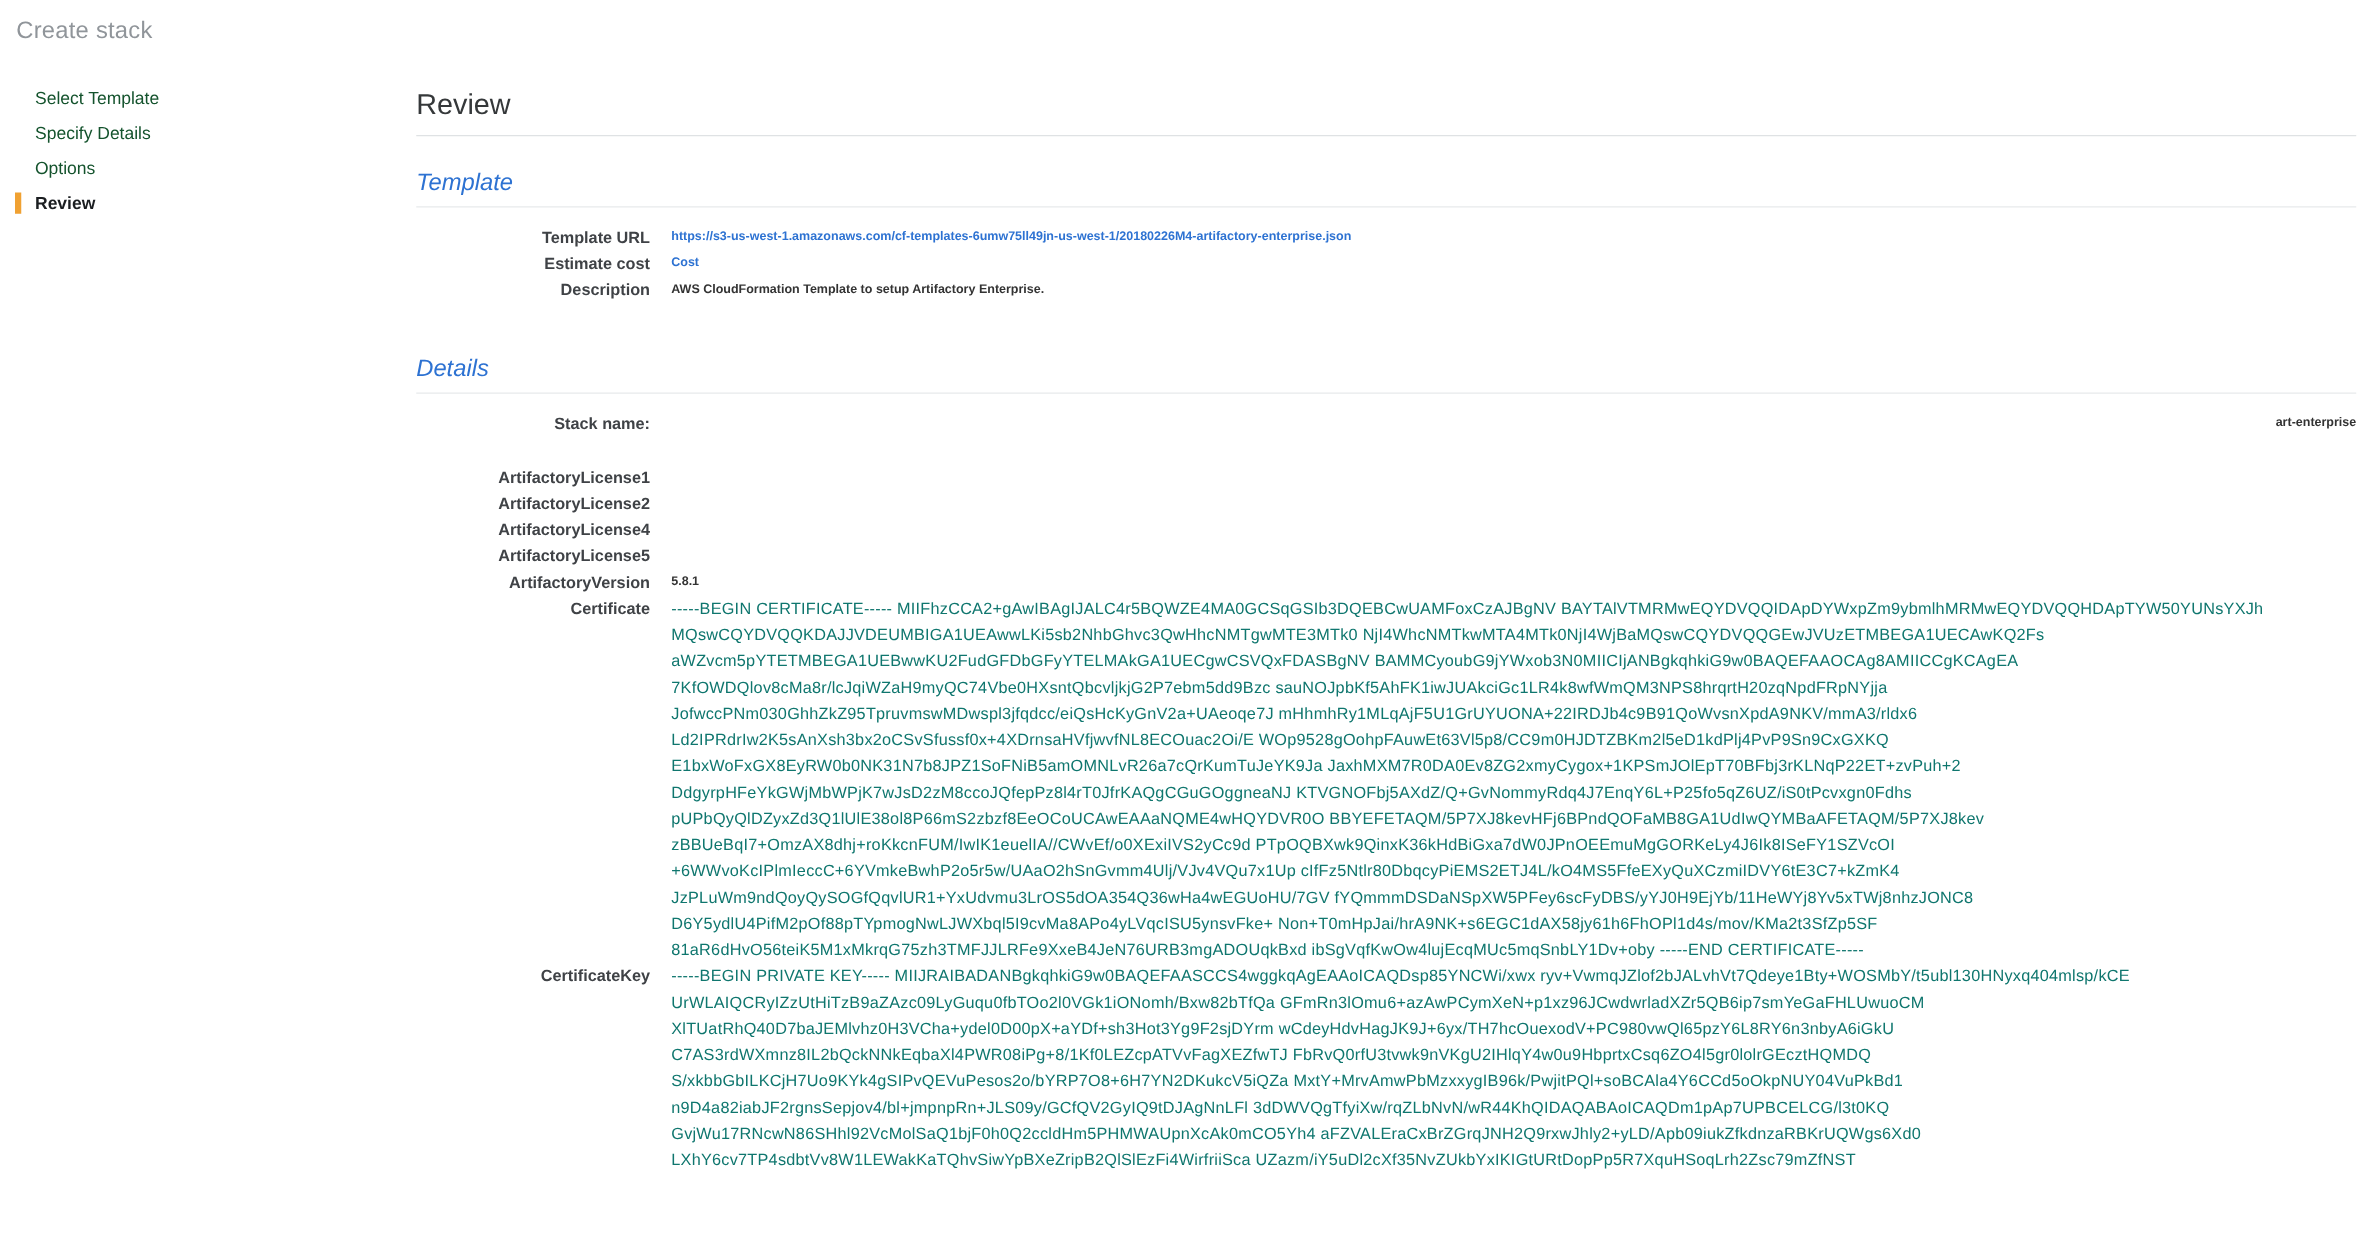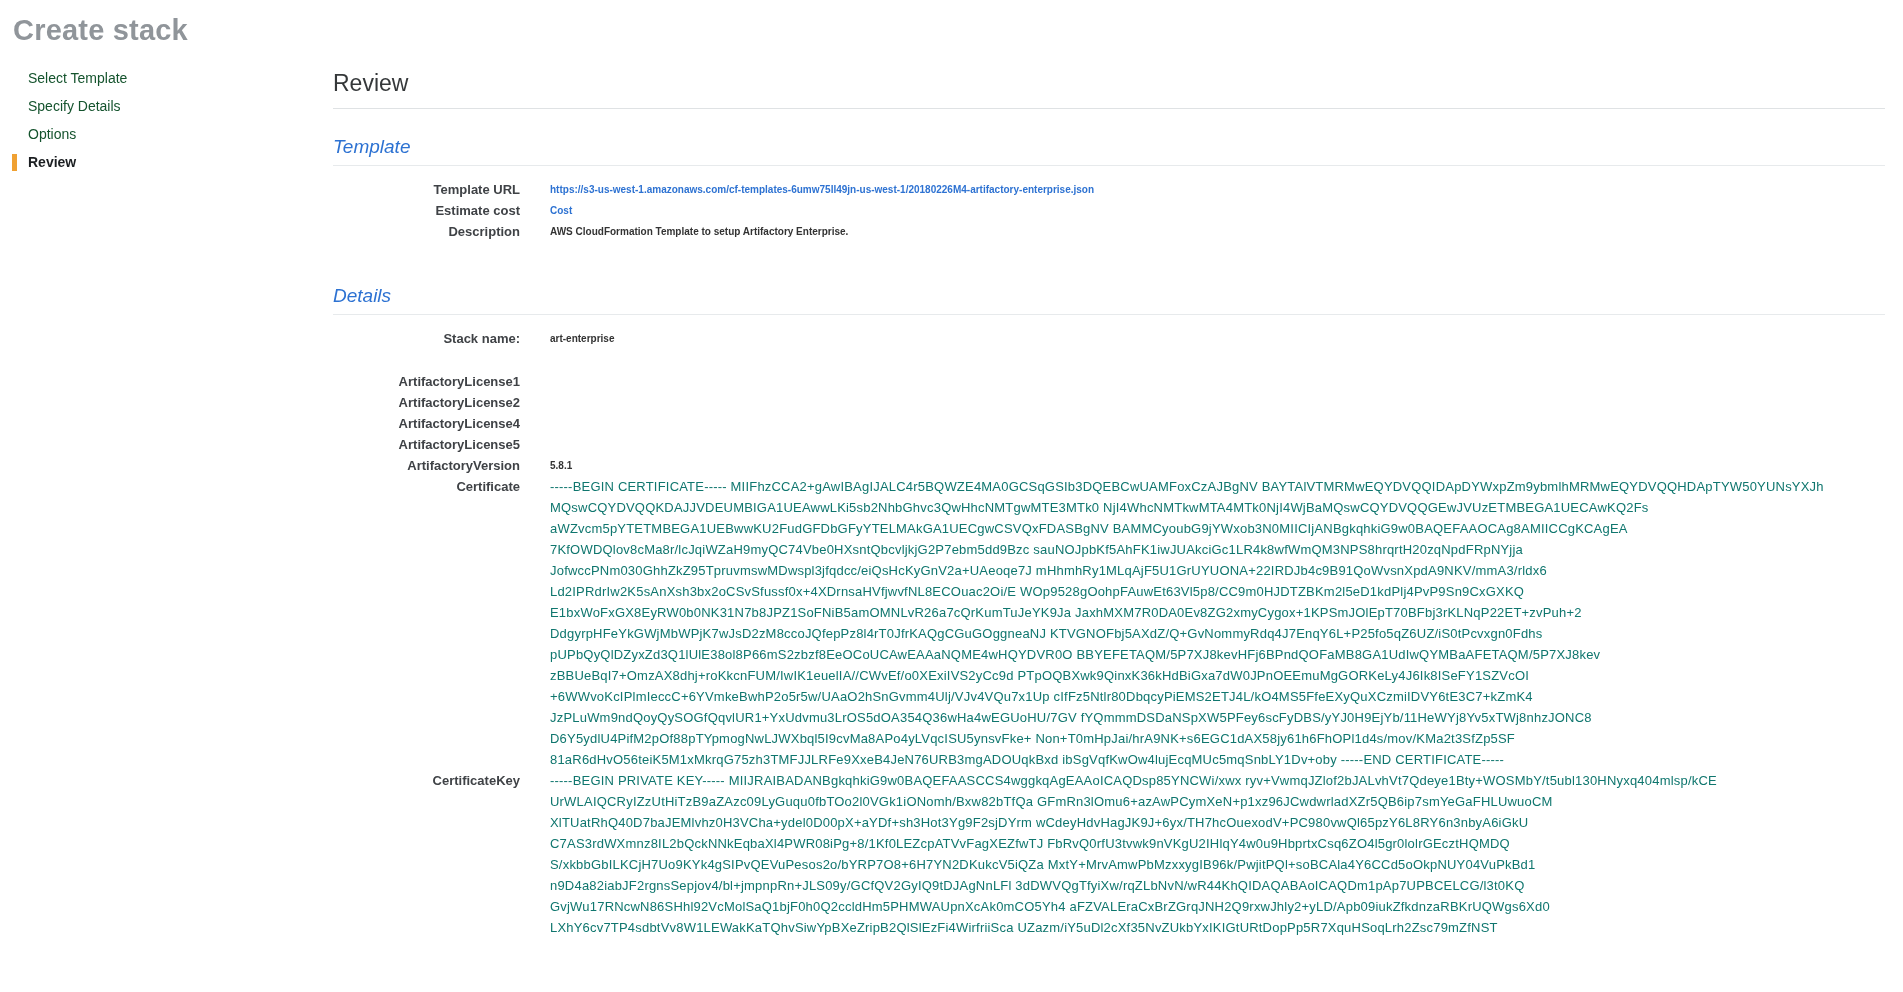--- a/index.html
+++ b/index.html
@@ -1,21 +1,21 @@
 <!DOCTYPE html>
 <html><head>
 <meta charset="utf-8">
 <style>
   * { margin: 0; padding: 0; box-sizing: border-box; }
   html, body { width: 1903px; height: 992px; overflow: hidden; background: #ffffff; }
   body { font-family: "Liberation Sans", sans-serif; color: #333; position: relative; }
 
   .page-title {
     position: absolute; top: 14px; left: 13px;
-    font-size: 29px; font-weight: 700; color: #90959a; letter-spacing: 0.2px;
+    font-size: 19px; font-weight: 400; color: #90959a; letter-spacing: 0.2px;
   }
 
   .sidebar {
     position: absolute; top: 70px; left: 12px; width: 300px;
     display: flex; flex-direction: column;
   }
   .nav-item {
     display: block; font-size: 14px; line-height: 17px;
     margin-bottom: 11px; padding-left: 16px;
     color: #14532d; text-decoration: none; cursor: pointer;
@@ -29,30 +29,30 @@
 
   .review-heading { font-size: 23px; font-weight: 400; color: #35383a; margin: 12px 0 0 0; line-height: 30px; }
   hr.rule { border: none; border-top: 1px solid #dfe2e4; margin-top: 10px; }
   hr.rule.light { border-top-color: #e7eaec; }
 
   .section { margin-top: 26px; }
   .section-heading { font-size: 19px; font-weight: 400; color: #2d72d2; line-height: 24px; font-style: italic; }
   .section hr.rule { margin-top: 6px; }
 
   .rows { margin-top: 13px; }
-  .field-row { display: flex; align-items: flex-start; gap: 13px; }
+  .field-row { display: flex; align-items: flex-start; }
   .field-label {
     flex: 0 0 187px; margin-right: 17px; text-align: right;
     font-size: 13px; font-weight: 700; color: #3f4246; line-height: 21px;
     white-space: nowrap;
   }
   .field-value { font-size: 10px; color: #333; line-height: 21px; white-space: nowrap; font-weight: bold; }
   .field-value.link { color: #2d72d2; cursor: pointer; text-decoration: none; }
 
-  .stack-row { margin-top: 13px; }
+  .stack-row { margin-top: 13px; justify-content: space-between; }
   .params { margin-top: 22px; }
 
   .blob { min-width: 0; }
   .blob-line { font-size: 13px; color: #0f766e; line-height: 21px; white-space: nowrap; letter-spacing: 0.2px; }
 </style>
 </head>
 <body>
 
 <h1 class="page-title">Create stack</h1>
 

